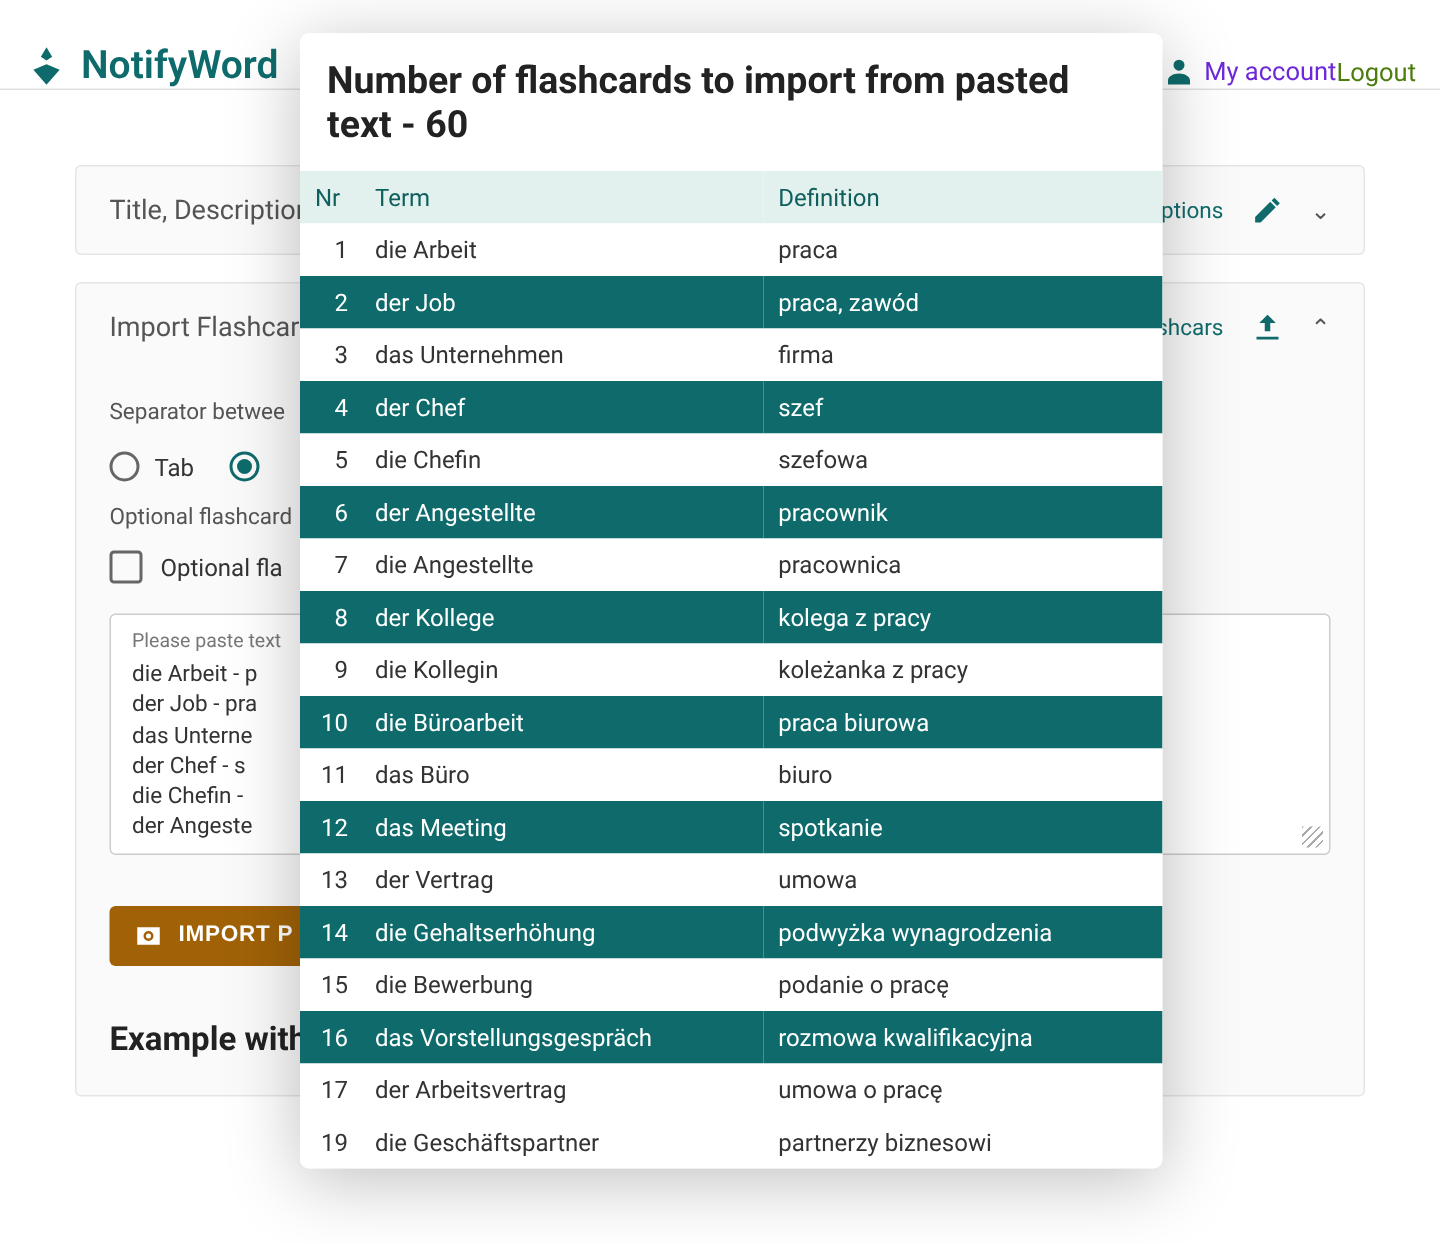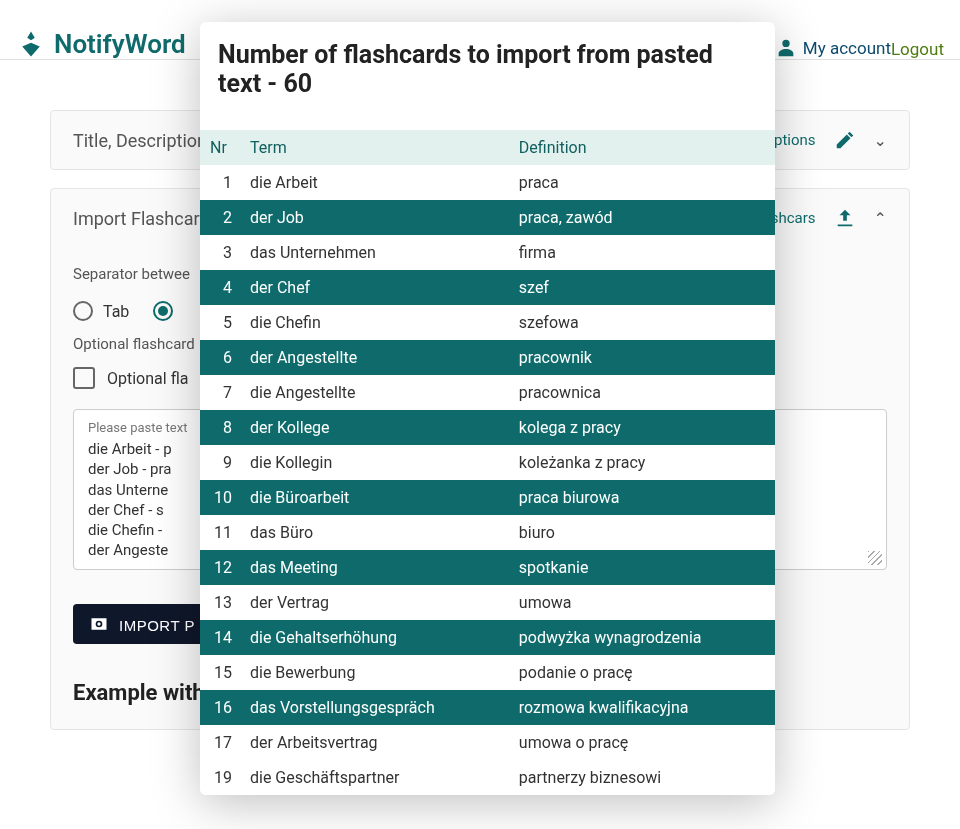--- a/index.html
+++ b/index.html
@@ -3,21 +3,21 @@
 <meta charset="utf-8">
 <style>
   * { box-sizing: border-box; margin: 0; padding: 0; }
   body { font-family: -apple-system, BlinkMacSystemFont, "Segoe UI", Roboto, sans-serif; background: #fff; color: #333; width: 960px; height: 829px; overflow: hidden; position: relative; }
   
   
   .topbar { display: flex; align-items: flex-end; height: 60px; padding: 0 16px; border-bottom: 1px solid #e0e0e0; }
   .brand { display: flex; align-items: center; gap: 8px; }
   .brand-name { font-size: 26px; font-weight: 600; color: #0f6b6b; }
   .topnav { display: flex; align-items: center; gap: 28px; margin-left: 40px; flex: 1; }
-  .topnav a { color: #0c4a6e; font-size: 17px; text-decoration: none; display: flex; align-items: center; gap: 6px; }
+  .topnav a { color: #6d28d9; font-size: 17px; text-decoration: none; display: flex; align-items: center; gap: 6px; }
   .topnav .account { margin-left: auto; }
   .logout { color: #4d7c0f; font-size: 17px; text-decoration: none; }
 
   
   .page { padding: 50px 50px 0 50px; }
   .panel { border: 1px solid #e5e5e5; background: #fafafa; border-radius: 4px; margin-bottom: 18px; }
   .panel-header { display: flex; align-items: center; padding: 18px 22px; }
   .panel-title { font-size: 18px; color: #555; flex: 1; }
   .panel-right { display: flex; align-items: center; gap: 18px; color: #0f6b6b; }
   .panel-right .label { font-size: 15px; }
@@ -31,27 +31,27 @@
   .radio-circle.checked { border-color: #0f6b6b; position: relative; }
   .radio-circle.checked::after { content:""; position:absolute; inset:3px; background:#0f6b6b; border-radius:50%; }
   .opt-label { font-size: 15px; color: #555; margin-bottom: 14px; }
   .check-row { display: flex; align-items: center; gap: 12px; margin-bottom: 20px; }
   .checkbox { width: 22px; height: 22px; border: 2px solid #666; border-radius: 3px; display: inline-block; }
   .textarea-wrap { border: 1px solid #ccc; border-radius: 4px; background: #fff; padding: 10px 14px; margin-top: 20px; position: relative; }
   .ta-label { font-size: 13px; color: #777; margin-bottom: 4px; }
   .ta-content { font-size: 15px; color: #333; white-space: pre-line; line-height: 1.35; max-height: 120px; overflow: hidden; }
   .resize-grip { position:absolute; right:4px; bottom:4px; width:14px; height:14px; background: repeating-linear-gradient(135deg,#aaa 0,#aaa 1px,transparent 1px,transparent 4px); }
   
-  .import-btn { margin-top: 34px; background:#0f172a; color:#fff; border:none; border-radius:4px; padding:10px 16px; font-size:15px; font-weight:400; display:flex; align-items:flex-end; gap:10px; letter-spacing:0.5px; }
+  .import-btn { margin-top: 34px; background:#a16207; color:#fff; border:none; border-radius:4px; padding:10px 16px; font-size:15px; font-weight:700; display:flex; align-items:flex-start; gap:10px; letter-spacing:0.5px; }
   .example-h { margin-top: 36px; font-size: 22px; font-weight: 700; color:#222; }
   
   
   .modal-scrim { position:absolute; inset:0; background:rgba(255,255,255,0); }
   .modal { position:absolute; left:200px; top:22px; width:575px; background:#fff; box-shadow: 0 8px 48px rgba(0,0,0,0.25); border-radius:6px; padding: 18px 0 0 0; max-height: 790px; overflow:hidden; }
-  .modal-title { font-size: 25px; font-weight:700; color:#222; padding: 0 18px 32px 18px; }
+  .modal-title { font-size: 25px; font-weight:700; color:#222; padding: 0 18px 16px 18px; }
   .tbl { width: calc(100% - 0px); border-collapse: collapse; font-size:16px; }
   .tbl th { text-align:left; background:#e3f1ee; color:#0f5f5f; font-weight:400; padding:8px 10px; }
   .tbl td { padding:8px 10px; color:#fff; }
   .tbl tr.even td { background:#0f6b6b; }
   .tbl tr.odd td { background:#fff; color:#333; }
   .tbl td.nr { width:40px; text-align:right; padding-right:8px; }
   .tbl th.nr { width:40px; }
   
   .icon-svg { width:22px; height:22px; fill:#0f6b6b; }
   .icon-brand { width:30px; height:30px; fill:#0f6b6b; }

